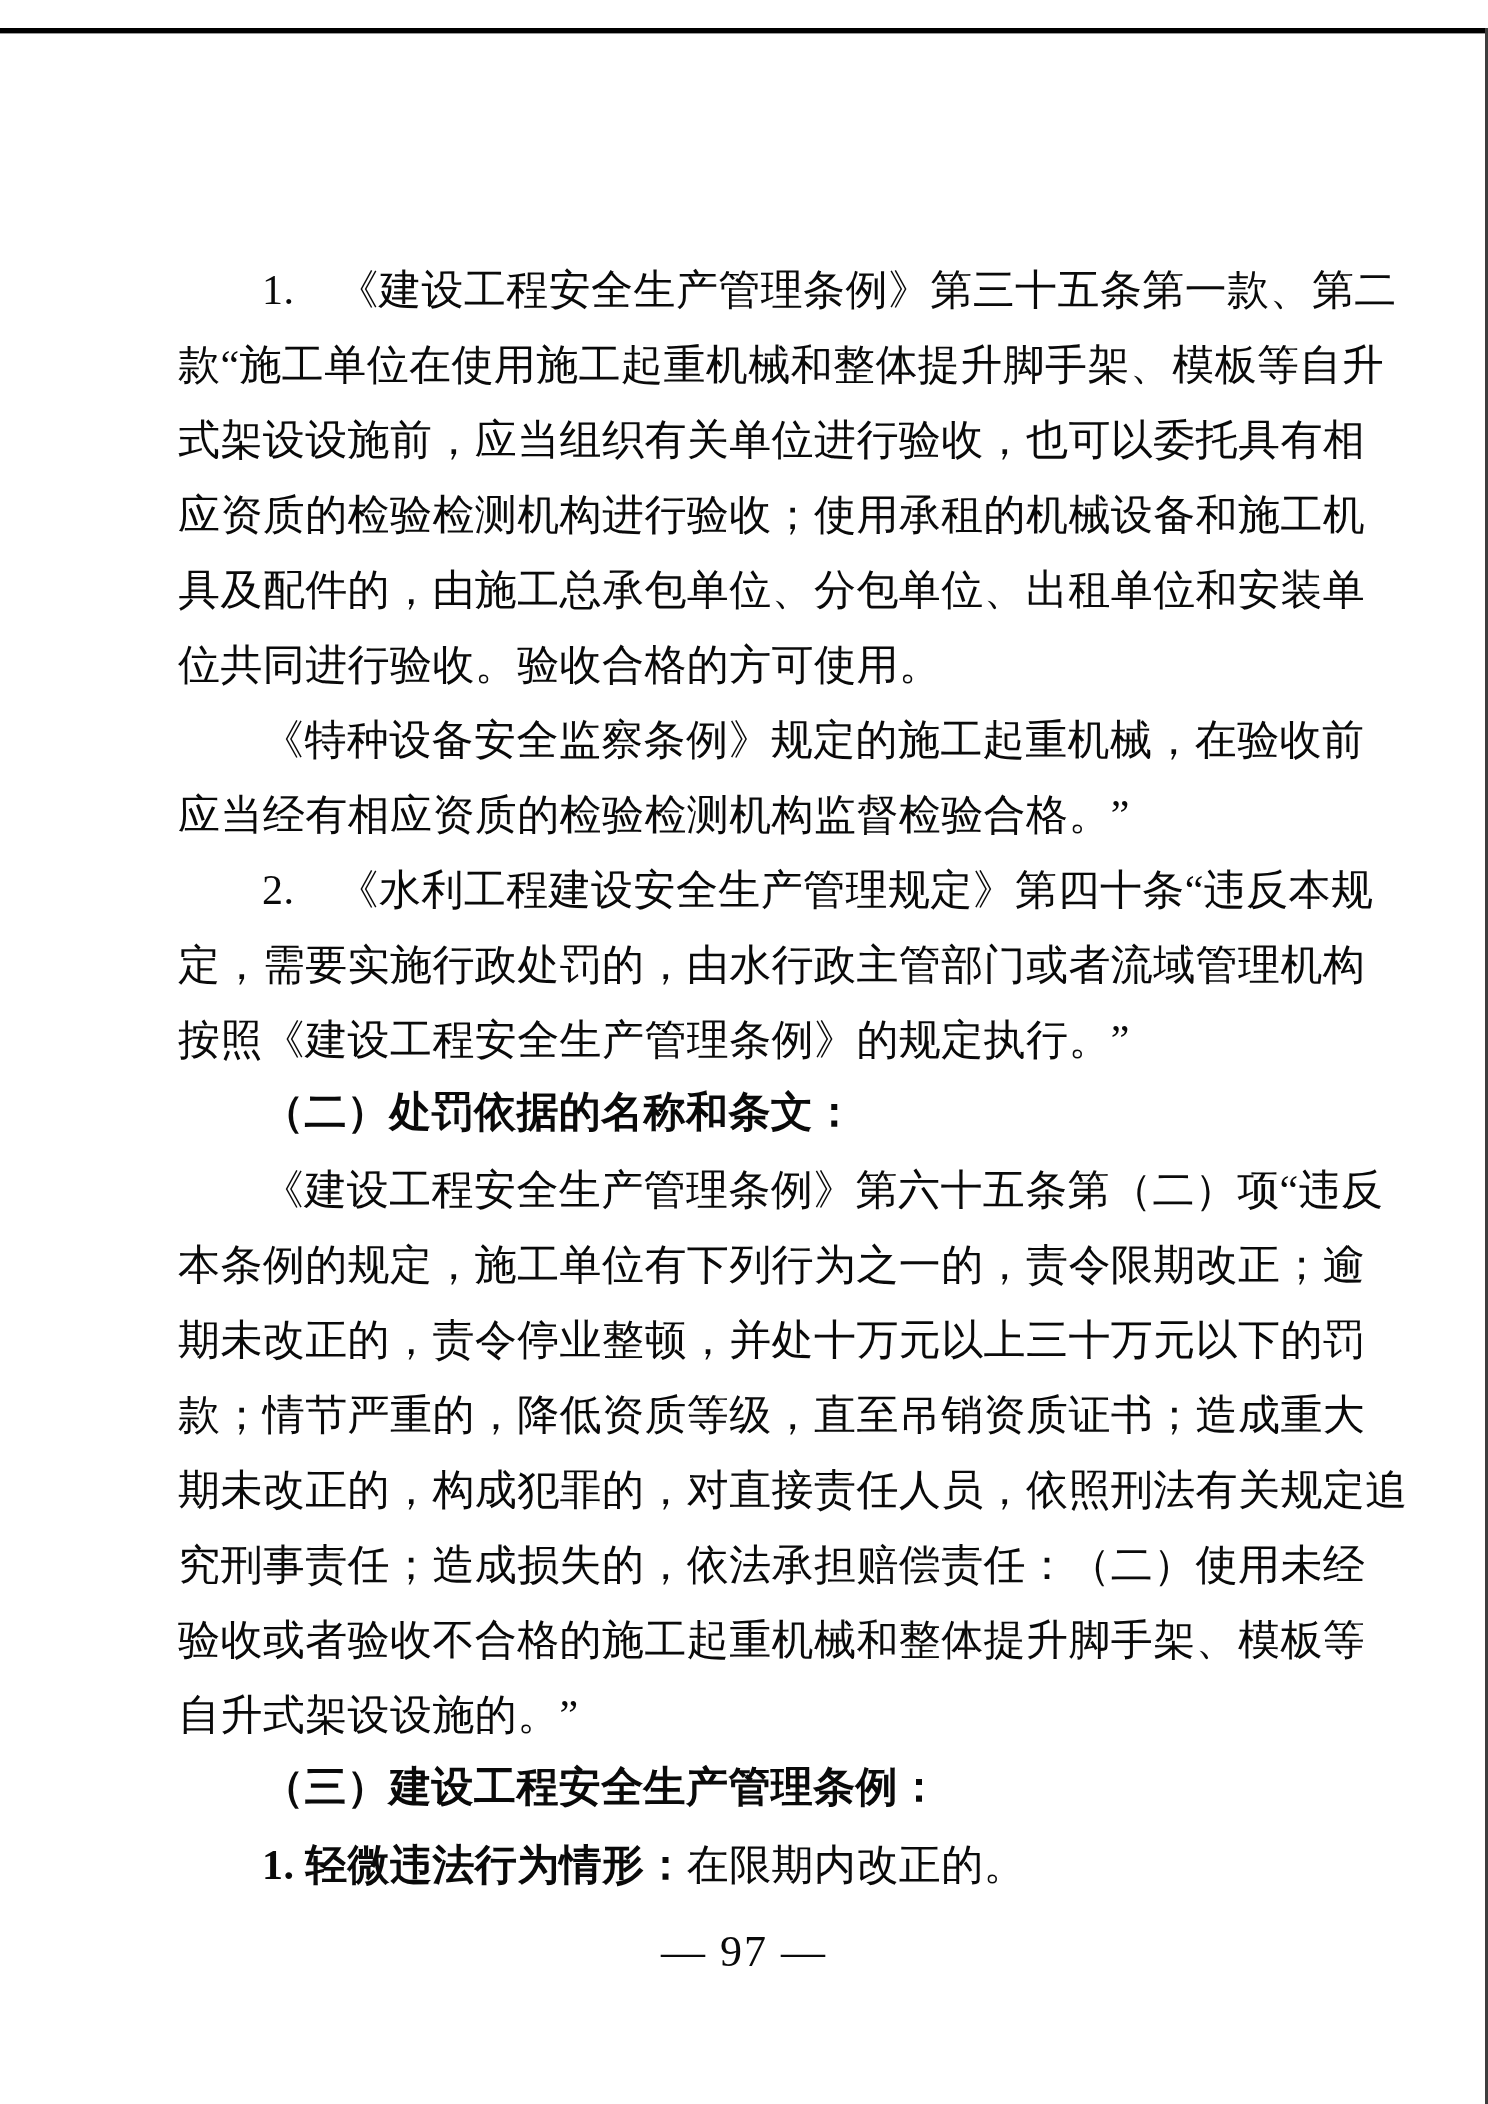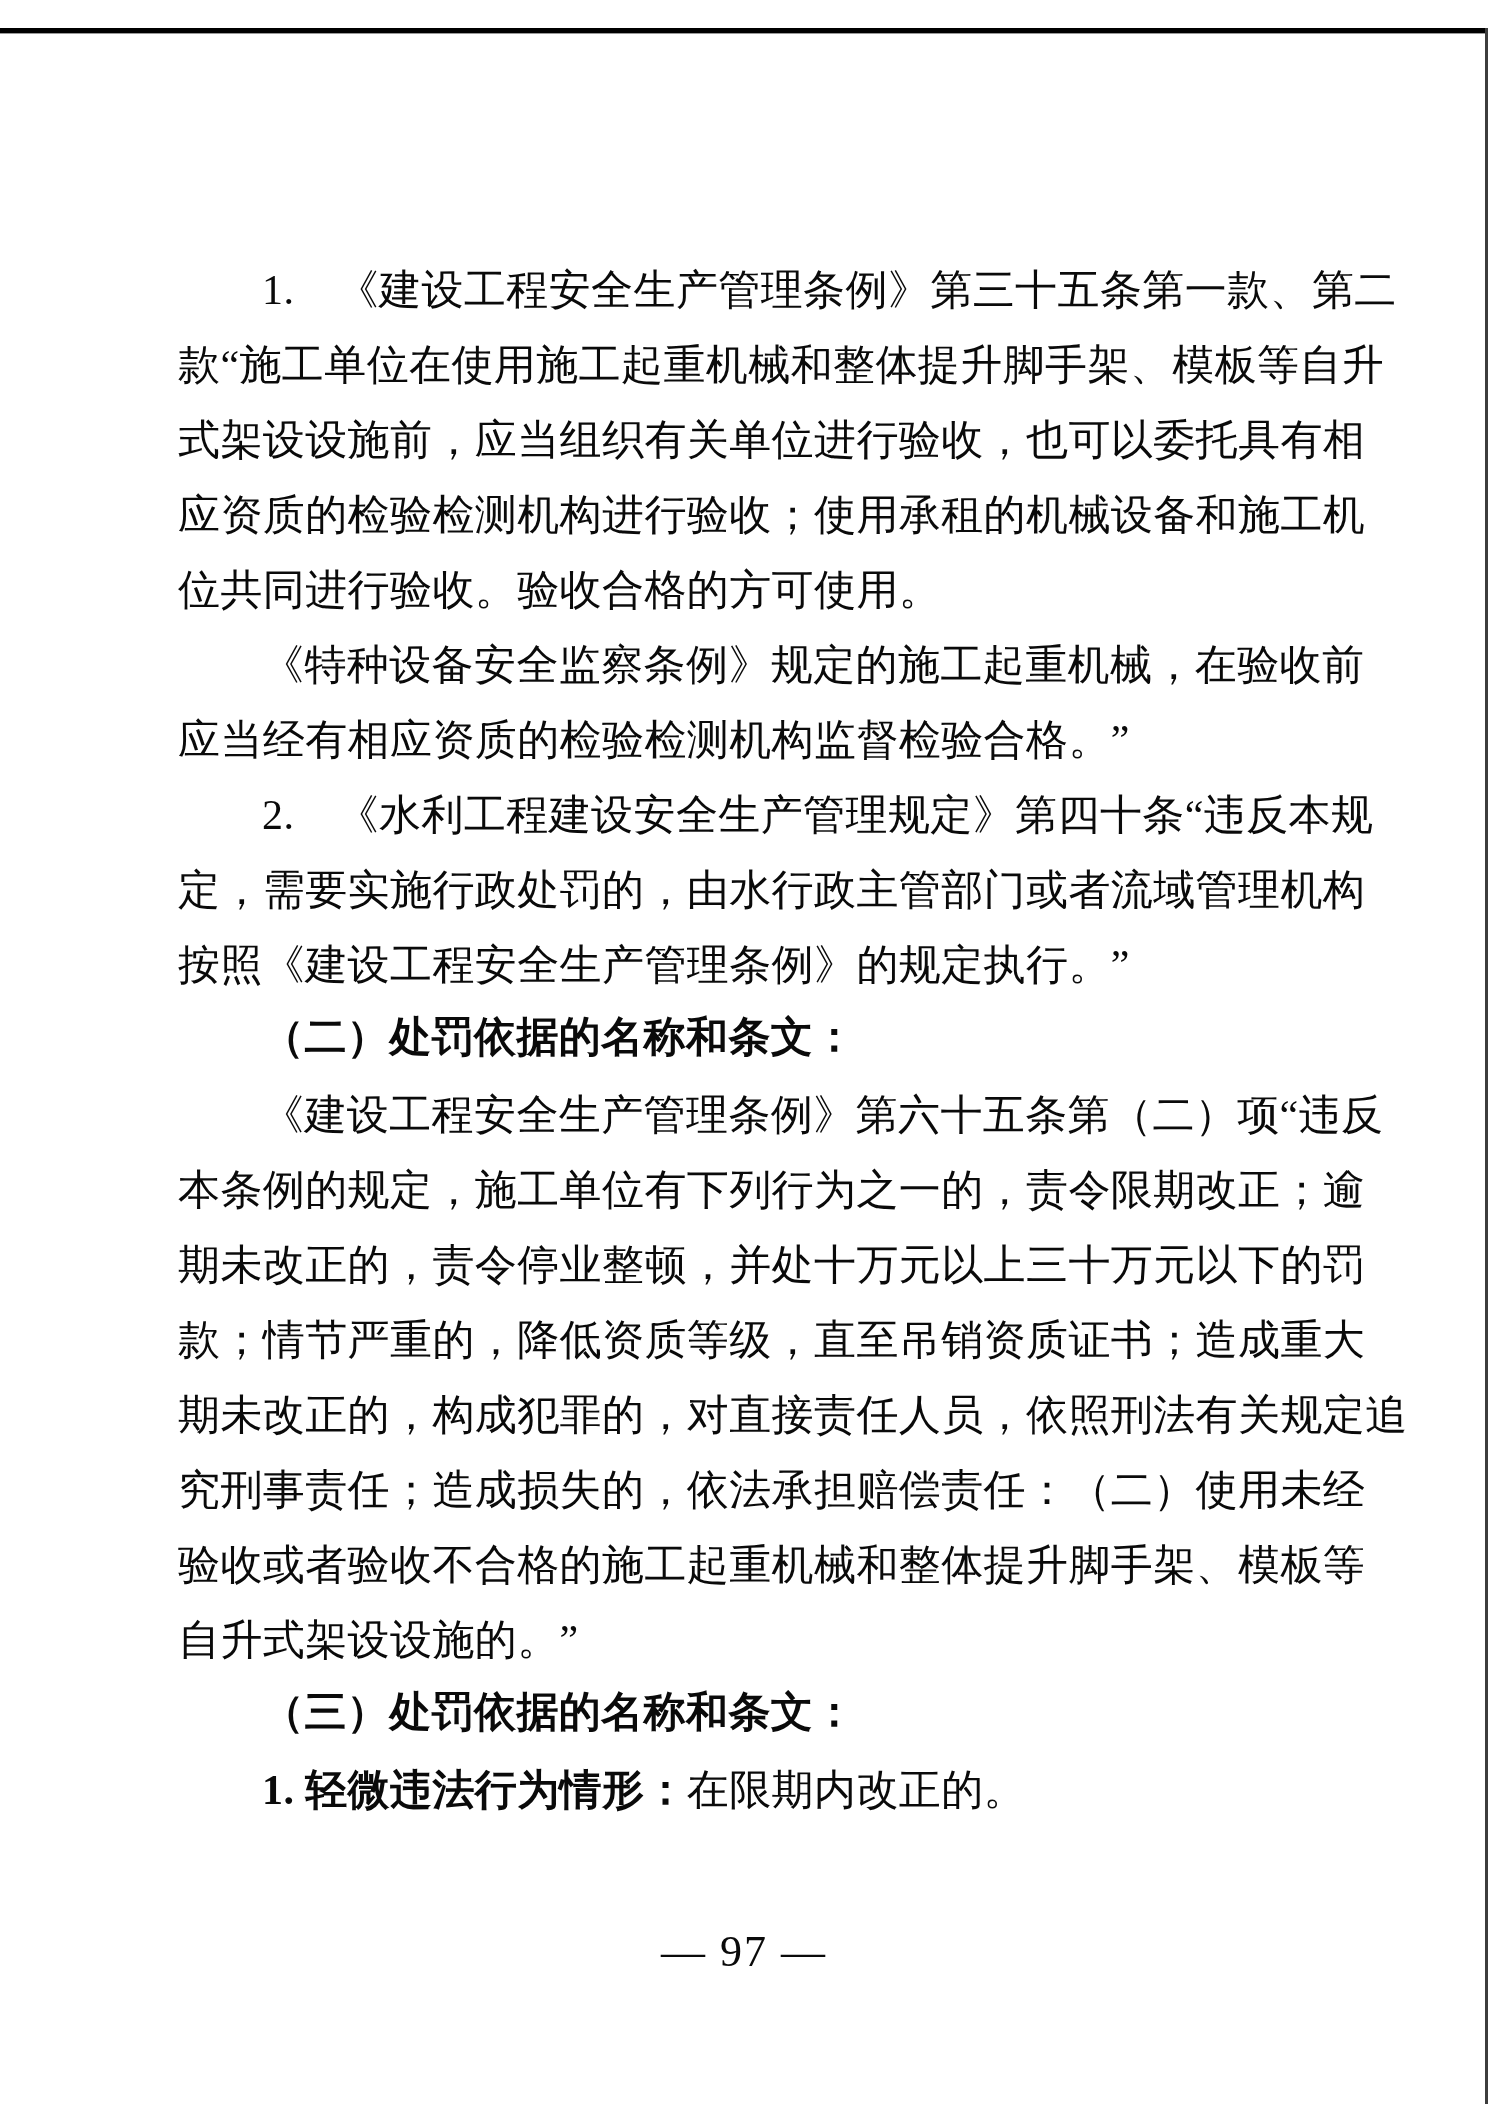--- a/index.html
+++ b/index.html
@@ -70,35 +70,36 @@
 
 <div class="page" style="--page-bg: #ffffff; --text-color: #0a0a0a; --edge-top: #000000; --edge-right: #3d3d3d;">
   <div class="edge-top"></div>
   <div class="edge-right"></div>
 
   <div class="content">
     <div class="line indent">1.　《建设工程安全生产管理条例》第三十五条第一款、第二</div>
     <div class="line">款“施工单位在使用施工起重机械和整体提升脚手架、模板等自升</div>
     <div class="line">式架设设施前，应当组织有关单位进行验收，也可以委托具有相</div>
     <div class="line">应资质的检验检测机构进行验收；使用承租的机械设备和施工机</div>
+    <div class="line">具及配件的，由施工总承包单位、分包单位、出租单位和安装单</div>
     <div class="line">位共同进行验收。验收合格的方可使用。</div>
     <div class="line indent">《特种设备安全监察条例》规定的施工起重机械，在验收前</div>
     <div class="line">应当经有相应资质的检验检测机构监督检验合格。”</div>
     <div class="line indent">2.　《水利工程建设安全生产管理规定》第四十条“违反本规</div>
     <div class="line">定，需要实施行政处罚的，由水行政主管部门或者流域管理机构</div>
     <div class="line">按照《建设工程安全生产管理条例》的规定执行。”</div>
     <div class="line indent h">（二）处罚依据的名称和条文：</div>
     <div class="line indent">《建设工程安全生产管理条例》第六十五条第（二）项“违反</div>
     <div class="line">本条例的规定，施工单位有下列行为之一的，责令限期改正；逾</div>
     <div class="line">期未改正的，责令停业整顿，并处十万元以上三十万元以下的罚</div>
     <div class="line">款；情节严重的，降低资质等级，直至吊销资质证书；造成重大</div>
     <div class="line">期未改正的，构成犯罪的，对直接责任人员，依照刑法有关规定追</div>
     <div class="line">究刑事责任；造成损失的，依法承担赔偿责任：（二）使用未经</div>
     <div class="line">验收或者验收不合格的施工起重机械和整体提升脚手架、模板等</div>
     <div class="line">自升式架设设施的。”</div>
-    <div class="line indent h">（三）处罚依据的名称和条文：</div>
+    <div class="line indent h">（三）建设工程安全生产管理条例：</div>
     <div class="line indent">
       <span class="b">1. 轻微违法行为情形：</span><span>在限期内改正的。</span>
     </div>
   </div>
 
   <div class="footer">— 97 —</div>
 </div>
 
 </body></html>

